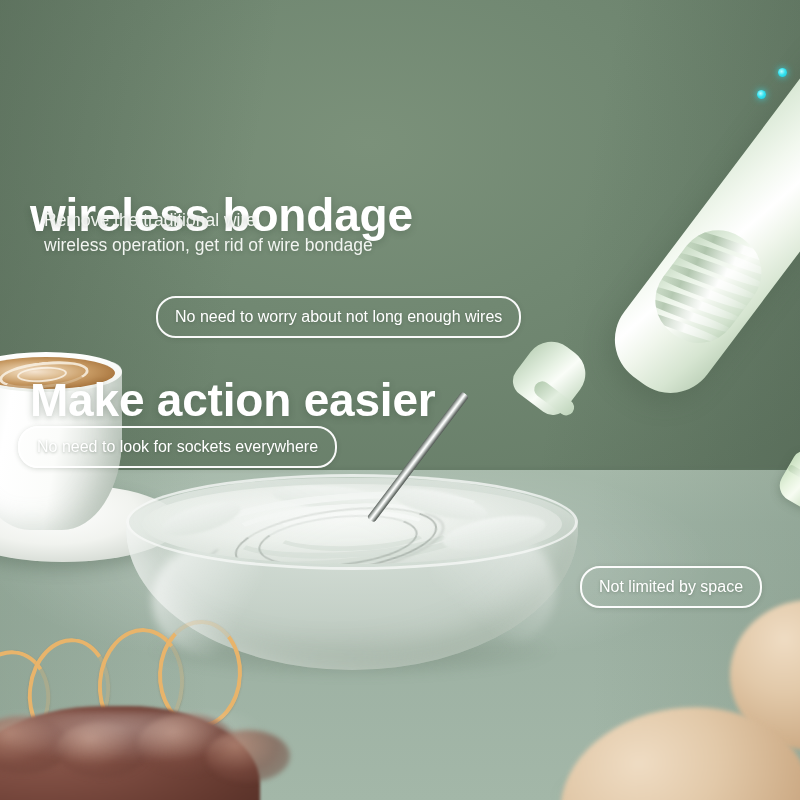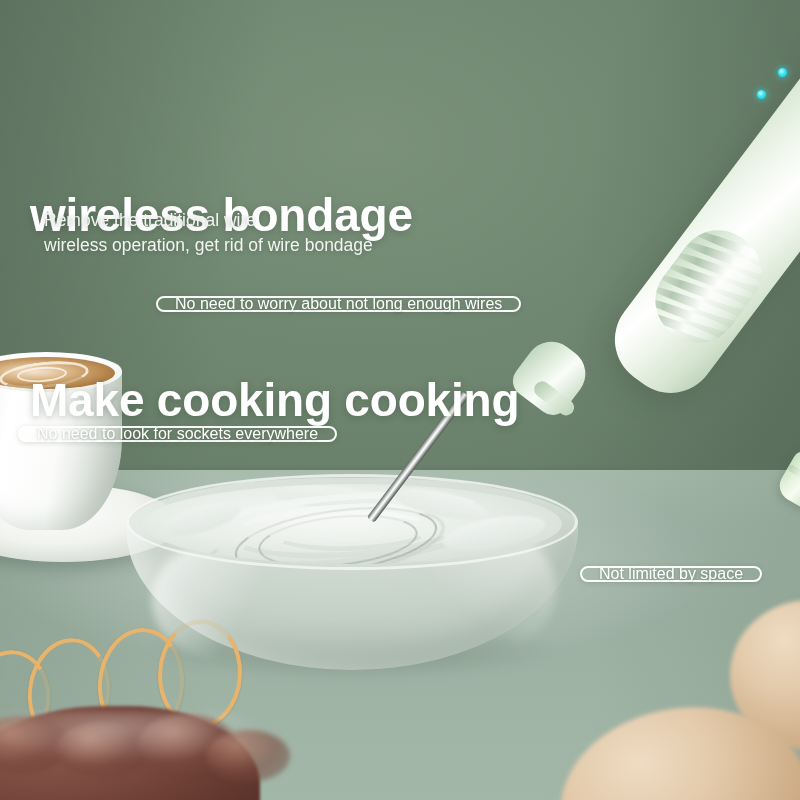--- a/index.html
+++ b/index.html
@@ -371,21 +371,21 @@
     line-height: 1.42;
     text-shadow: 0 1px 4px rgba(48,66,50,.30);
   }
   .subcopy .sub-line { display: block; }
 
   .pill {
     position: absolute;
     display: flex;
     align-items: center;
     justify-content: center;
-    height: 16px;
+    height: 42px;
     padding: 4px 17px;
     border: 2px solid rgba(255,255,255,.96);
     border-radius: 20px;
     color: #ffffff;
     font-size: 16px;
     font-weight: 400;
     white-space: nowrap;
     box-sizing: border-box;
     text-shadow: 0 1px 3px rgba(48,66,50,.35);
     box-shadow: 0 1px 5px rgba(50,68,52,.18);
@@ -471,21 +471,21 @@
   <div class="cake-lump ck3"></div>
   <div class="cake-lump ck4"></div>
   <div class="cake-sugar"></div>
 
   <div class="egg-shadow"></div>
   <div class="egg egg-small"></div>
   <div class="egg egg-big"></div>
 
   <div class="headline">
     <span class="hl-line">wireless bondage</span>
-    <span class="hl-line">Make cooking cooking</span>
+    <span class="hl-line">Make action easier</span>
   </div>
 
   <div class="subcopy">
     <span class="sub-line">Remove the traditional wire</span>
     <span class="sub-line">wireless operation, get rid of wire bondage</span>
   </div>
 
   <div class="pill pill-1">No need to worry about not long enough wires</div>
   <div class="pill pill-3">Not limited by space</div>
   <div class="pill pill-2">No need to look for sockets everywhere</div>

